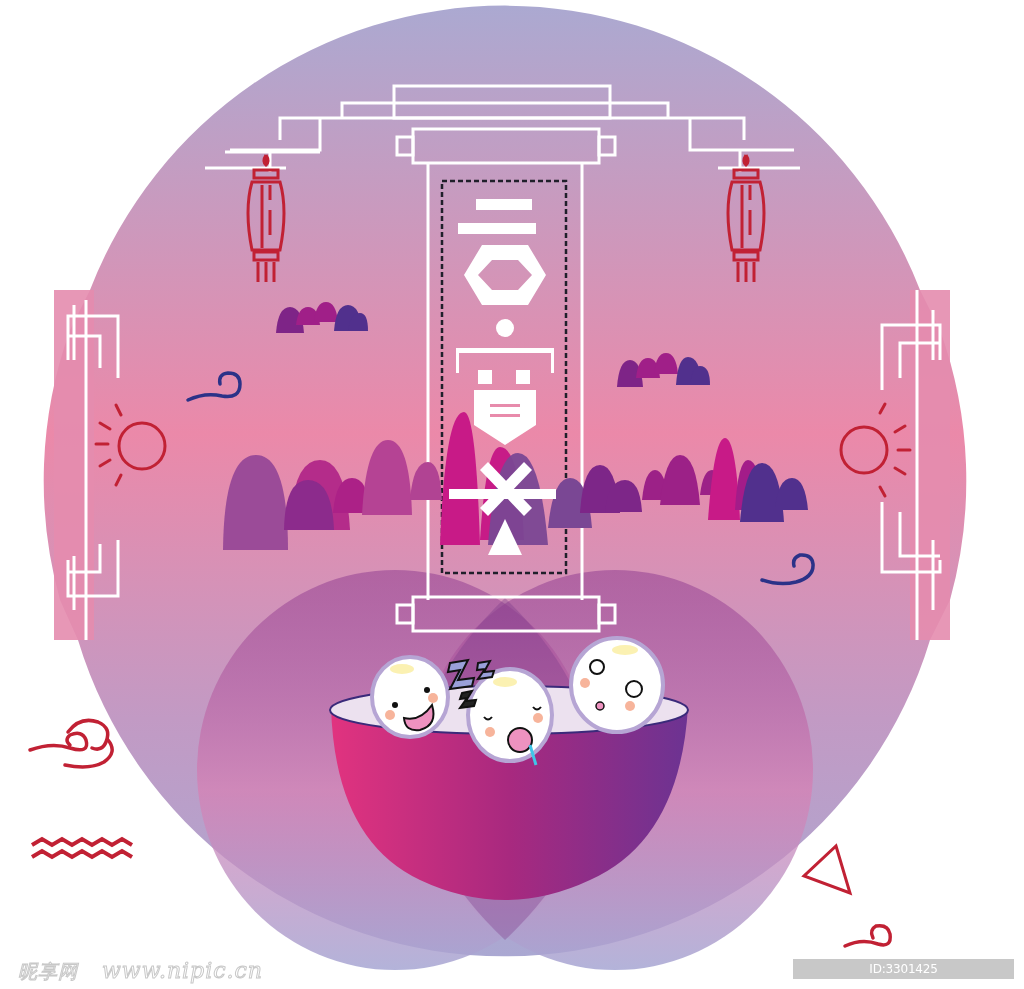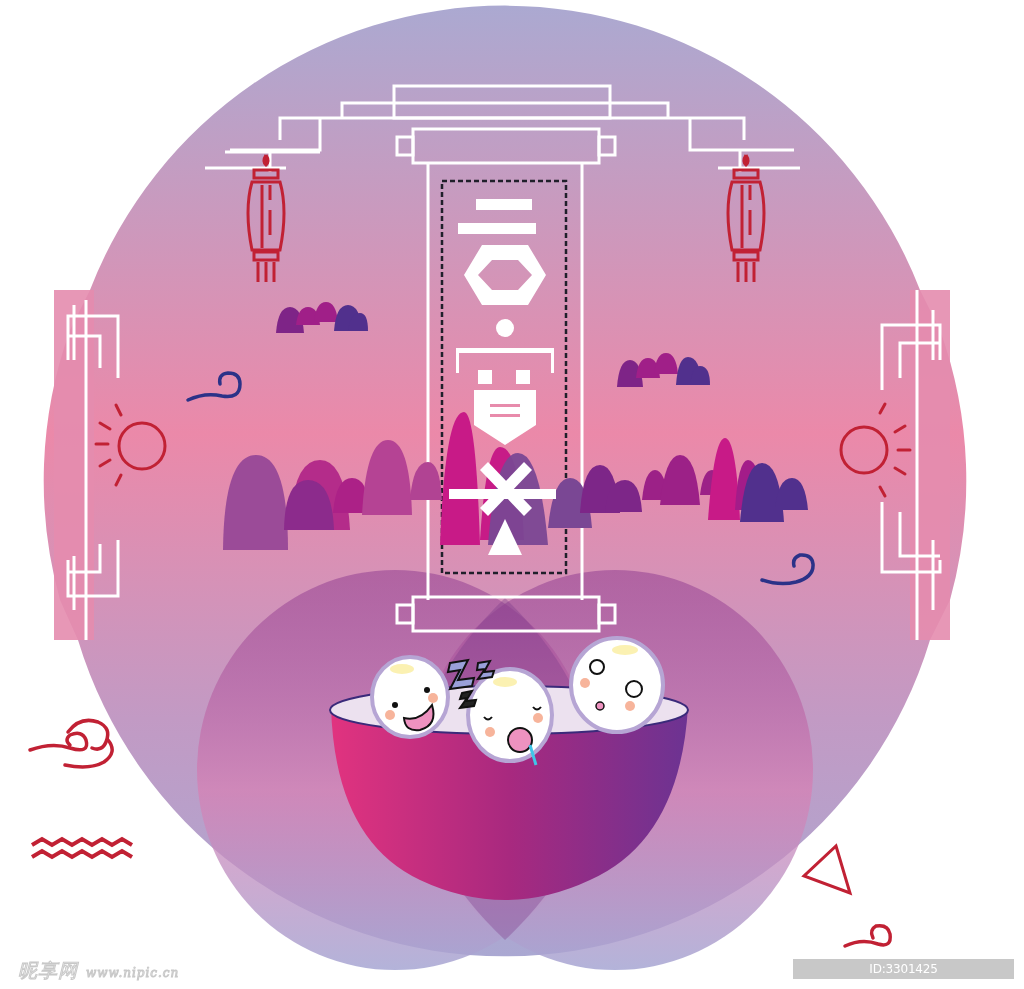--- a/index.html
+++ b/index.html
@@ -4,21 +4,21 @@
   <style>
     html, body { margin: 0; padding: 0; background: #ffffff; }
     body { width: 1024px; height: 989px; position: relative; overflow: hidden; font-family: "Liberation Sans", sans-serif; }
     #art { position: absolute; left: 0; top: 0; width: 1024px; height: 989px; }
     .watermark-left {
       position: absolute; left: 18px; top: 958px;
       font-family: "DejaVu Serif", serif; font-size: 19px; font-style: italic;
       color: #ffffff; letter-spacing: 1px;
       -webkit-text-stroke: 1px #c8c8c8;
     }
-    .watermark-left .site { font-size: 12px; margin-left: 8px; }
+    .watermark-left .site { font-size: 22px; margin-left: 24px; }
     .watermark-right {
       position: absolute; left: 793px; top: 959px; width: 221px; height: 20px;
       background: #c8c8c8; color: #ffffff; font-size: 12px; line-height: 20px;
       text-align: center; font-family: "DejaVu Sans", sans-serif; letter-spacing: -0.2px;
     }
   </style>
 </head>
 <body>
 
 <svg id="art" viewBox="0 0 1024 989" xmlns="http://www.w3.org/2000/svg">

